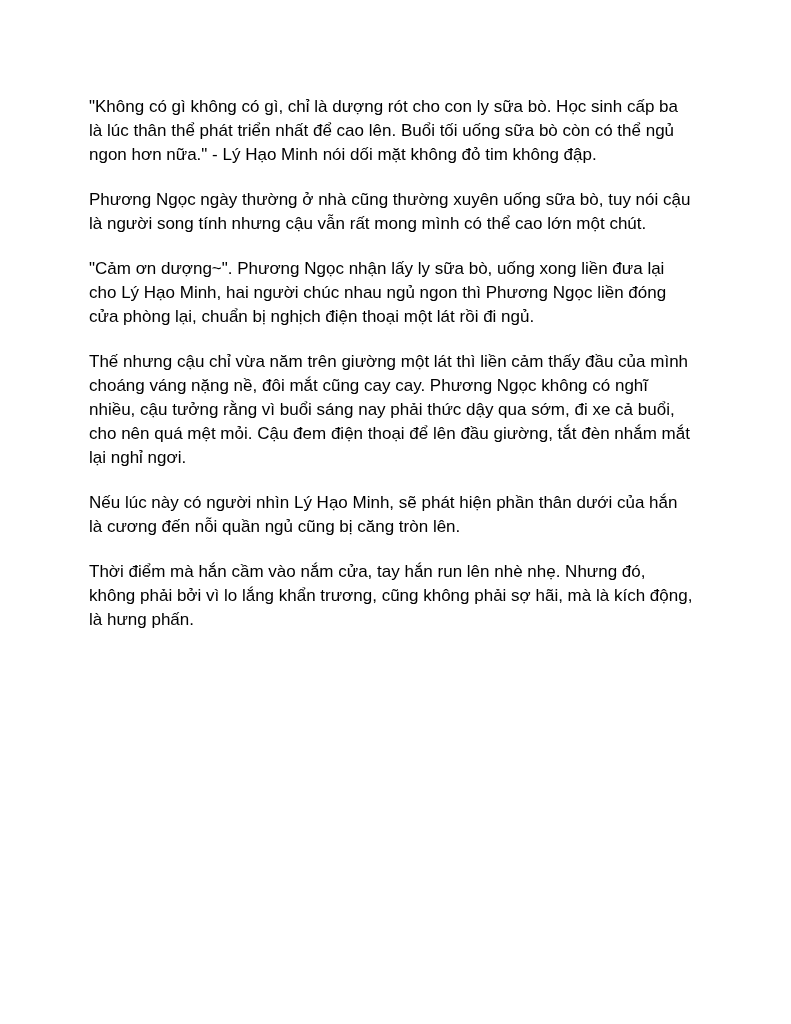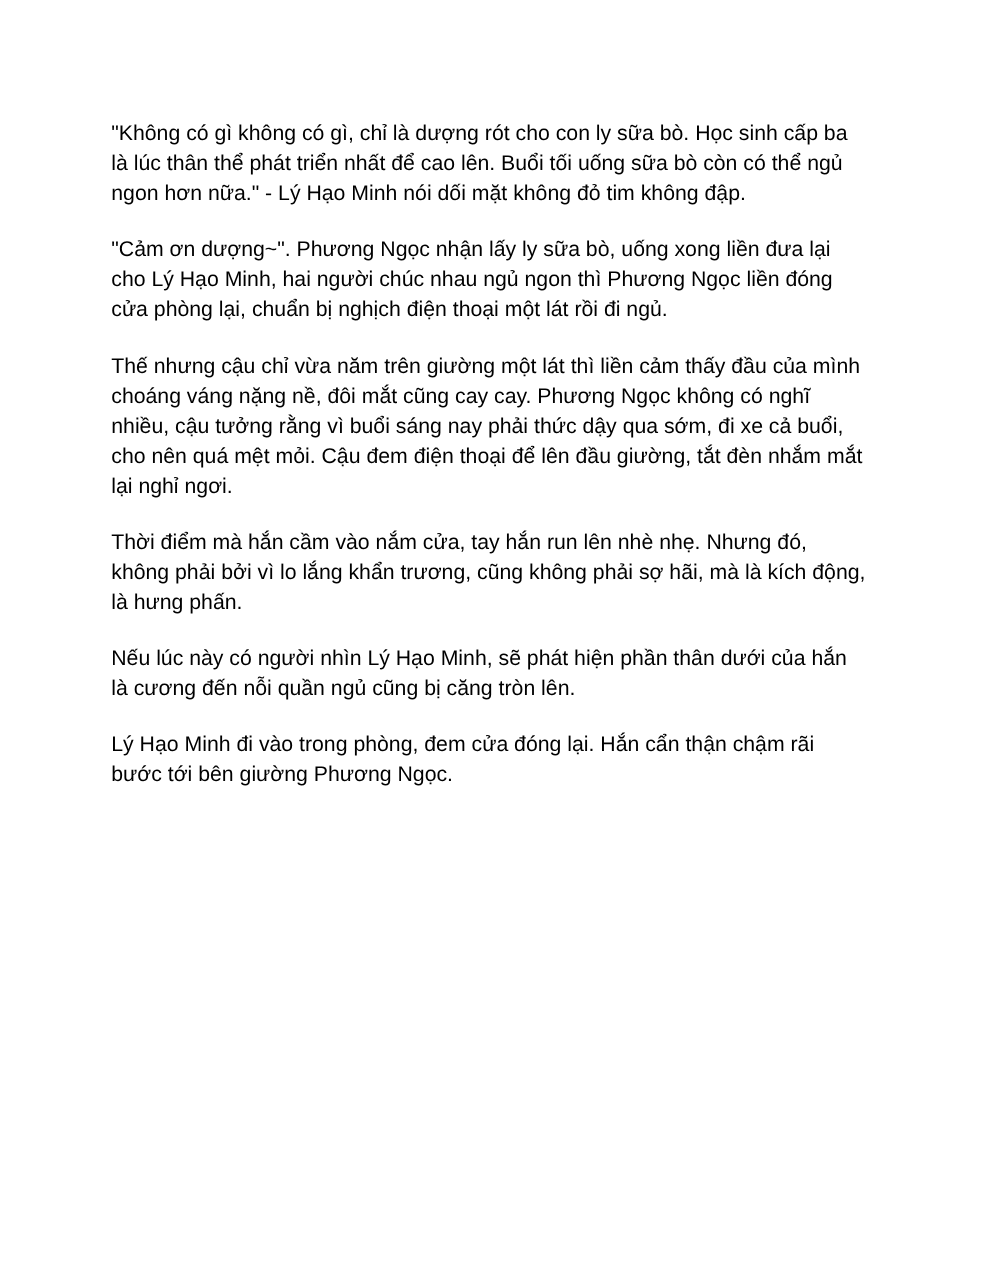--- a/index.html
+++ b/index.html
@@ -29,19 +29,19 @@
     margin: 0 0 21px 0;
     padding: 0;
   }
 </style>
 </head>
 <body>
 
 <div class="page" style="background: rgb(255, 255, 255);">
   <div class="content" id="content" style="color: rgb(0, 0, 0);">
       <p>"Không có gì không có gì, chỉ là dượng rót cho con ly sữa bò. Học sinh cấp ba là lúc thân thể phát triển nhất để cao lên. Buổi tối uống sữa bò còn có thể ngủ ngon hơn nữa." - Lý Hạo Minh nói dối mặt không đỏ tim không đập.</p>
+      <p>Phương Ngọc ngày thường ở nhà cũng thường xuyên uống sữa bò, tuy nói cậu là người song tính nhưng cậu vẫn rất mong mình có thể cao lớn một chút.</p>
       <p>"Cảm ơn dượng~". Phương Ngọc nhận lấy ly sữa bò, uống xong liền đưa lại cho Lý Hạo Minh, hai người chúc nhau ngủ ngon thì Phương Ngọc liền đóng cửa phòng lại, chuẩn bị nghịch điện thoại một lát rồi đi ngủ.</p>
       <p>Thế nhưng cậu chỉ vừa năm trên giường một lát thì liền cảm thấy đầu của mình choáng váng nặng nề, đôi mắt cũng cay cay. Phương Ngọc không có nghĩ nhiều, cậu tưởng rằng vì buổi sáng nay phải thức dậy qua sớm, đi xe cả buổi, cho nên quá mệt mỏi. Cậu đem điện thoại để lên đầu giường, tắt đèn nhắm mắt lại nghỉ ngơi.</p>
+      <p>Nếu lúc này có người nhìn Lý Hạo Minh, sẽ phát hiện phần thân dưới của hắn là cương đến nỗi quần ngủ cũng bị căng tròn lên.</p>
       <p>Thời điểm mà hắn cầm vào nắm cửa, tay hắn run lên nhè nhẹ. Nhưng đó, không phải bởi vì lo lắng khẩn trương, cũng không phải sợ hãi, mà là kích động, là hưng phấn.</p>
-      <p>Nếu lúc này có người nhìn Lý Hạo Minh, sẽ phát hiện phần thân dưới của hắn là cương đến nỗi quần ngủ cũng bị căng tròn lên.</p>
-      <p>Lý Hạo Minh đi vào trong phòng, đem cửa đóng lại. Hắn cẩn thận chậm rãi bước tới bên giường Phương Ngọc.</p>
     </div>
 </div>
 
 </body></html>

